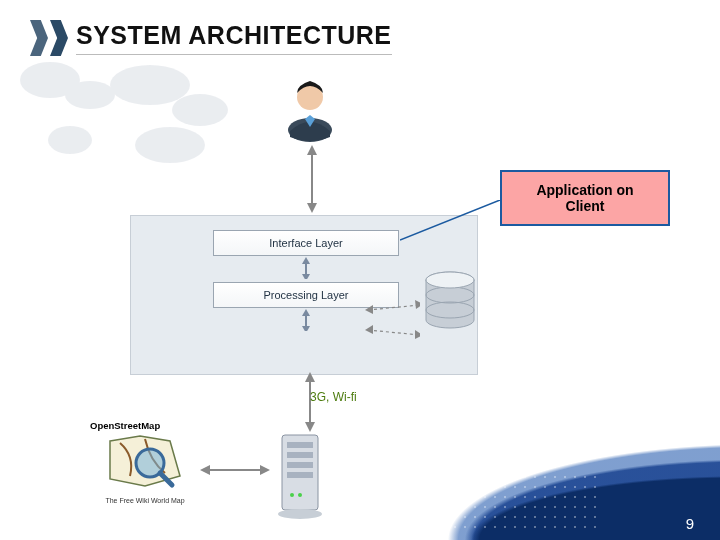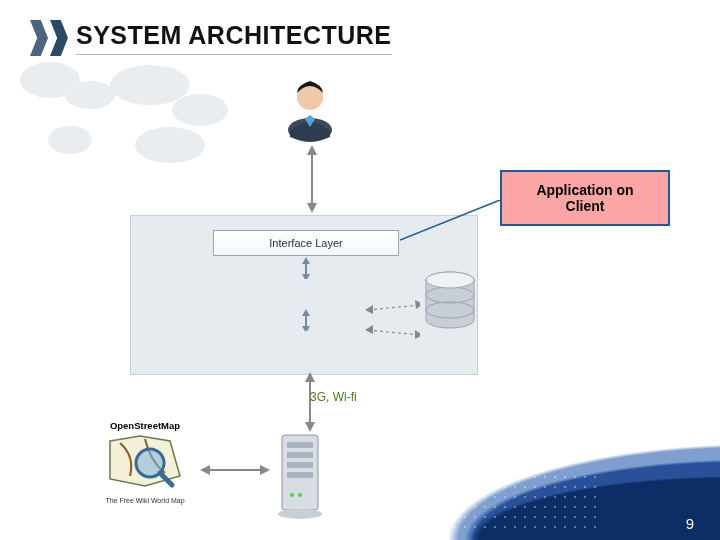--- a/index.html
+++ b/index.html
@@ -31,21 +31,21 @@
   .l3 { top: 118px; }
   .layer-conn { position: absolute; left: 168px; width: 14px; height: 22px; }
 
   .db-icon { position: absolute; top: 270px; left: 420px; width: 60px; height: 65px; z-index: 2; }
 
   .dashed-conn { position: absolute; top: 300px; left: 365px; width: 55px; height: 40px; z-index: 2; }
 
   .net-label { position: absolute; top: 390px; left: 310px; font-size: 12px; color: #4d7c0f; z-index: 3; }
 
   .osm-box { position: absolute; top: 420px; left: 90px; width: 110px; height: 85px; z-index: 3; }
-  .osm-title { font-size: 9.5px; font-weight: bold; text-align: center; }
+  .osm-title { font-size: 9.5px; font-weight: bold; text-align: left; }
   .osm-sub { font-size: 7px; text-align: center; margin-top: 2px; color: #333; }
 
   .server-icon { position: absolute; top: 430px; left: 270px; width: 60px; height: 90px; z-index: 3; }
 
   .footer-wave { position: absolute; bottom: 0; left: 0; width: 720px; height: 95px; z-index: 2; overflow: hidden; }
   .wave-far { position: absolute; right: -40px; bottom: 0; width: 520px; height: 160px; background: radial-gradient(ellipse 520px 160px at 100% 100%, #2a5fb0 0%, #2a5fb0 58%, transparent 60%); opacity: 0.6; }
   .wave-mid { position: absolute; right: -30px; bottom: 0; width: 460px; height: 130px; background: radial-gradient(ellipse 460px 130px at 100% 100%, #1a4390 0%, #1a4390 60%, transparent 62%); opacity: 0.85; }
   .wave-near { position: absolute; right: -20px; bottom: 0; width: 420px; height: 100px; background: radial-gradient(ellipse 420px 100px at 100% 100%, #0c2d66 0%, #0c2d66 62%, transparent 64%); }
   .dot-grid { position: absolute; right: 120px; bottom: 8px; width: 160px; height: 60px; background-image: radial-gradient(rgba(255,255,255,0.5) 1.5px, transparent 1.5px); background-size: 10px 10px; opacity: 0.7; }
   .page-num { position: absolute; right: 26px; bottom: 8px; color: #fff; font-size: 15px; z-index: 4; }
@@ -101,20 +101,21 @@
   <line x1="0" y1="40" x2="100" y2="0" stroke="#1b5aa0" stroke-width="1.5"></line>
 </svg>
 
 <div class="system-box">
   <div class="layer l1">Interface Layer</div>
   <svg class="layer-conn" style="top:41px" width="14" height="24">
     <line x1="7" y1="3" x2="7" y2="21" stroke="#7a8aa0" stroke-width="2"></line>
     <polygon points="7,0 3,7 11,7" fill="#7a8aa0"></polygon>
       <polygon points="7,24 3,17 11,17" fill="#7a8aa0"></polygon>
   </svg>
+  <div class="layer l2">Processing Layer</div>
   <svg class="layer-conn" style="top:93px" width="14" height="24">
     <line x1="7" y1="3" x2="7" y2="21" stroke="#7a8aa0" stroke-width="2"></line>
     <polygon points="7,0 3,7 11,7" fill="#7a8aa0"></polygon>
       <polygon points="7,24 3,17 11,17" fill="#7a8aa0"></polygon>
   </svg>
 </div>
 
 <svg class="dashed-conn" width="60" height="40">
   <line x1="3" y1="10" x2="55" y2="5" stroke="#888" stroke-width="1.2" stroke-dasharray="3 3"></line>
   <line x1="3" y1="30" x2="55" y2="35" stroke="#888" stroke-width="1.2" stroke-dasharray="3 3"></line>

